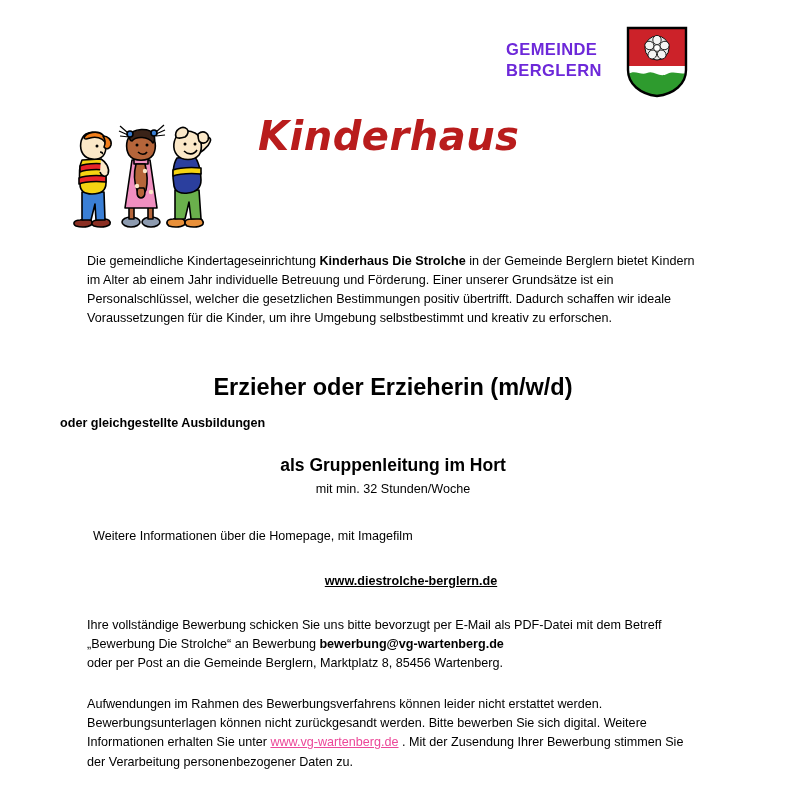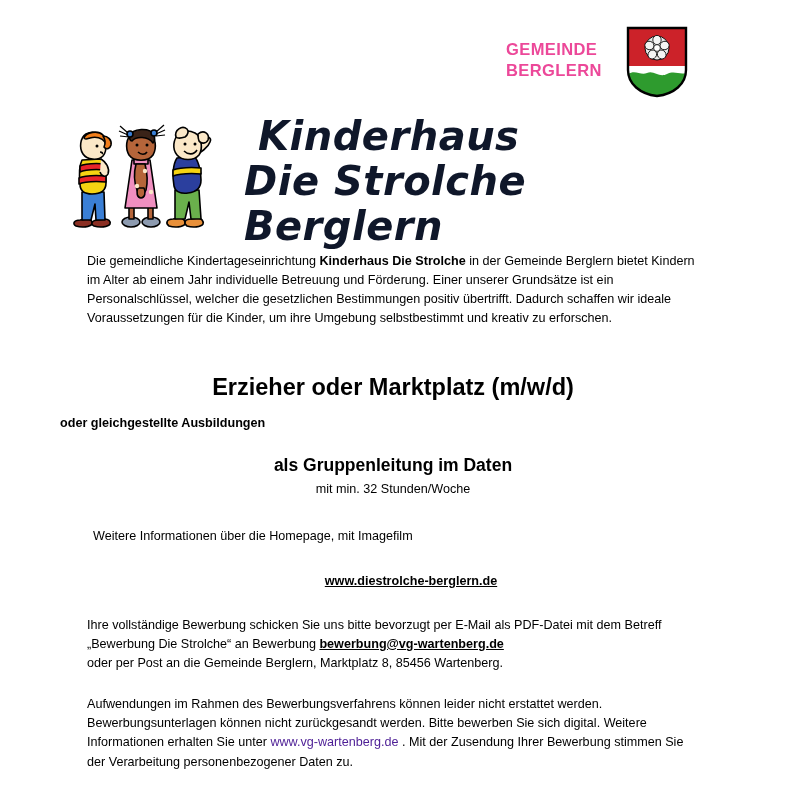--- a/index.html
+++ b/index.html
@@ -28,21 +28,21 @@
     position: absolute;
     left: 506px;
     top: 0;
     display: flex;
     align-items: flex-start;
   }
   .gemeinde-text {
     font-size: 16.5px;
     font-weight: bold;
     line-height: 1.28;
-    color: #ec4899;
+    color: #6d28d9;
     letter-spacing: 0.4px;
     text-align: left;
     padding-top: 13px;
     white-space: pre;
   }
   .crest {
     margin-left: 24px;
     width: 62px;
     height: 72px;
   }
@@ -60,21 +60,21 @@
     left: 58px;
     top: 4px;
     width: 180px;
     height: 114px;
   }
   .banner-title {
     position: absolute;
     left: 244px;
     top: 2px;
     width: 480px;
-    color: #0f172a;
+    color: #b91c1c;
     font-family: "DejaVu Sans", sans-serif;
     font-weight: bold;
     font-style: italic;
     font-size: 40px;
     line-height: 1.12;
     letter-spacing: 0.5px;
   }
   .banner-title .line1 { display: block; padding-left: 14px; }
   .banner-title .line2 { display: block; }
 
@@ -129,25 +129,25 @@
     margin-top: 4px;
   }
   .homepage-link {
     text-align: center;
     font-size: 12.6px;
     font-weight: bold;
     text-decoration: underline;
     padding-left: 36px;
   }
   a, .link {
-    color: #4c1d95;
+    color: #ec4899;
+    text-decoration: underline;
   }
   .link-bold {
     font-weight: bold;
-    text-decoration: underline;
   }
 </style>
 </head>
 <body>
 
 <div class="header">
   <div class="gemeinde-wrap">
     <div class="gemeinde-text"><span>GEMEINDE</span>
 <span>BERGLERN</span></div>
 
@@ -240,39 +240,38 @@
       <path d="M118,21 C116,14 124,9 129,13 C131,15 130,19 127,21 C124,22 120,23 118,21 Z" fill="#fbe8c8"></path>
       <path d="M140,18 C146,13 152,18 150,24 C148,28 143,28 141,25 C140,23 140,20 140,18 Z" fill="#fbe8c8"></path>
       <circle cx="127" cy="28" r="1.5" fill="#000000" stroke="none"></circle>
       <circle cx="137" cy="28" r="1.5" fill="#000000" stroke="none"></circle>
       <path d="M126,35 C130,39 136,39 139,34" fill="none"></path>
     </g>
   </svg>
 
   <div class="banner-title">
     <span class="line1">Kinderhaus</span>
-    <span class="line2">Die Strolche Berglern</span>
   </div>
 </div>
 
 <div class="content">
 
   <p class="para"><span>Die gemeindliche Kindertageseinrichtung </span><b>Kinderhaus Die Strolche</b><span> in der Gemeinde Berglern bietet Kindern im Alter ab einem Jahr individuelle Betreuung und Förderung. Einer unserer Grundsätze ist ein Personalschlüssel, welcher die gesetzlichen Bestimmungen positiv übertrifft. Dadurch schaffen wir ideale Voraussetzungen für die Kinder, um ihre Umgebung selbstbestimmt und kreativ zu erforschen.</span></p>
 
   <div class="gap-md"></div>
 
 
   <div class="gap-md"></div>
 
-  <div class="job-title">Erzieher oder Marktplatz (m/w/d)</div>
+  <div class="job-title">Erzieher oder Erzieherin (m/w/d)</div>
   <div class="job-subtitle">oder gleichgestellte Ausbildungen</div>
 
   <div class="gap-md"></div>
 
-  <div class="role-title">als Gruppenleitung im Daten</div>
+  <div class="role-title">als Gruppenleitung im Hort</div>
   <div class="role-subtitle">mit min. 32 Stunden/Woche</div>
 
   <div class="gap-lg"></div>
 
   <p class="para indent-1">Weitere Informationen über die Homepage, mit Imagefilm</p>
 
   <div class="gap-lg"></div>
 
   <div class="homepage-link">www.diestrolche-berglern.de</div>
 

